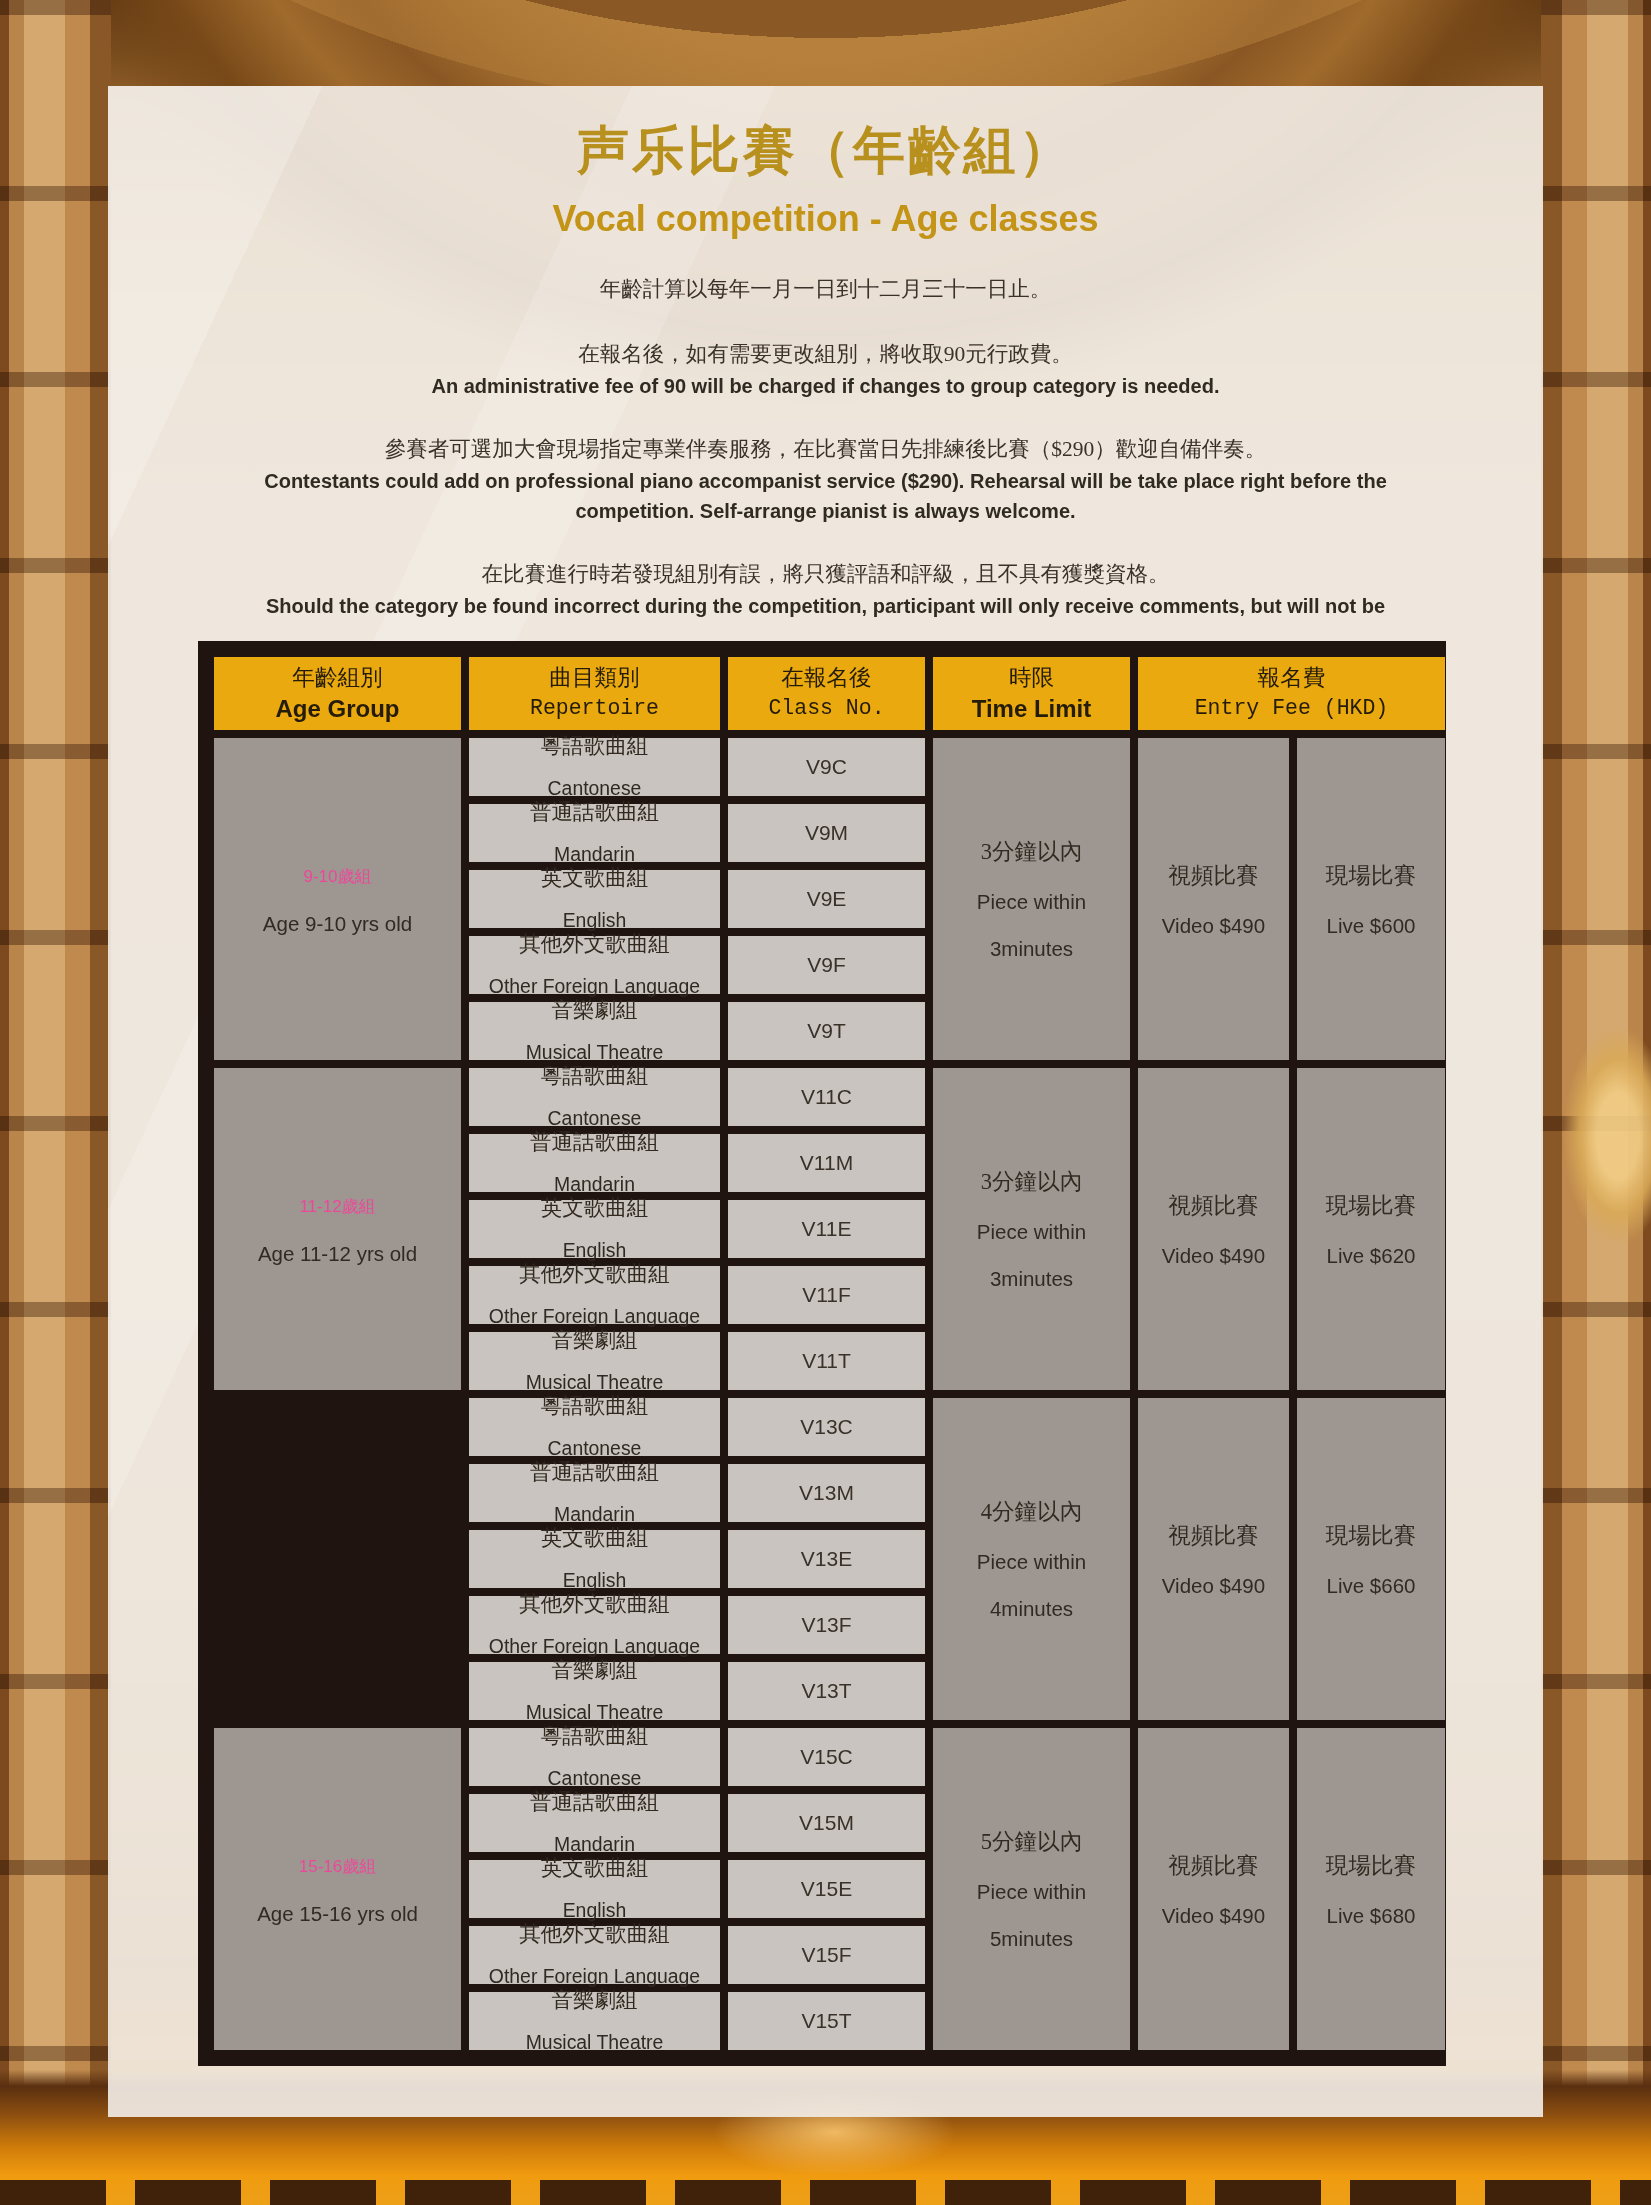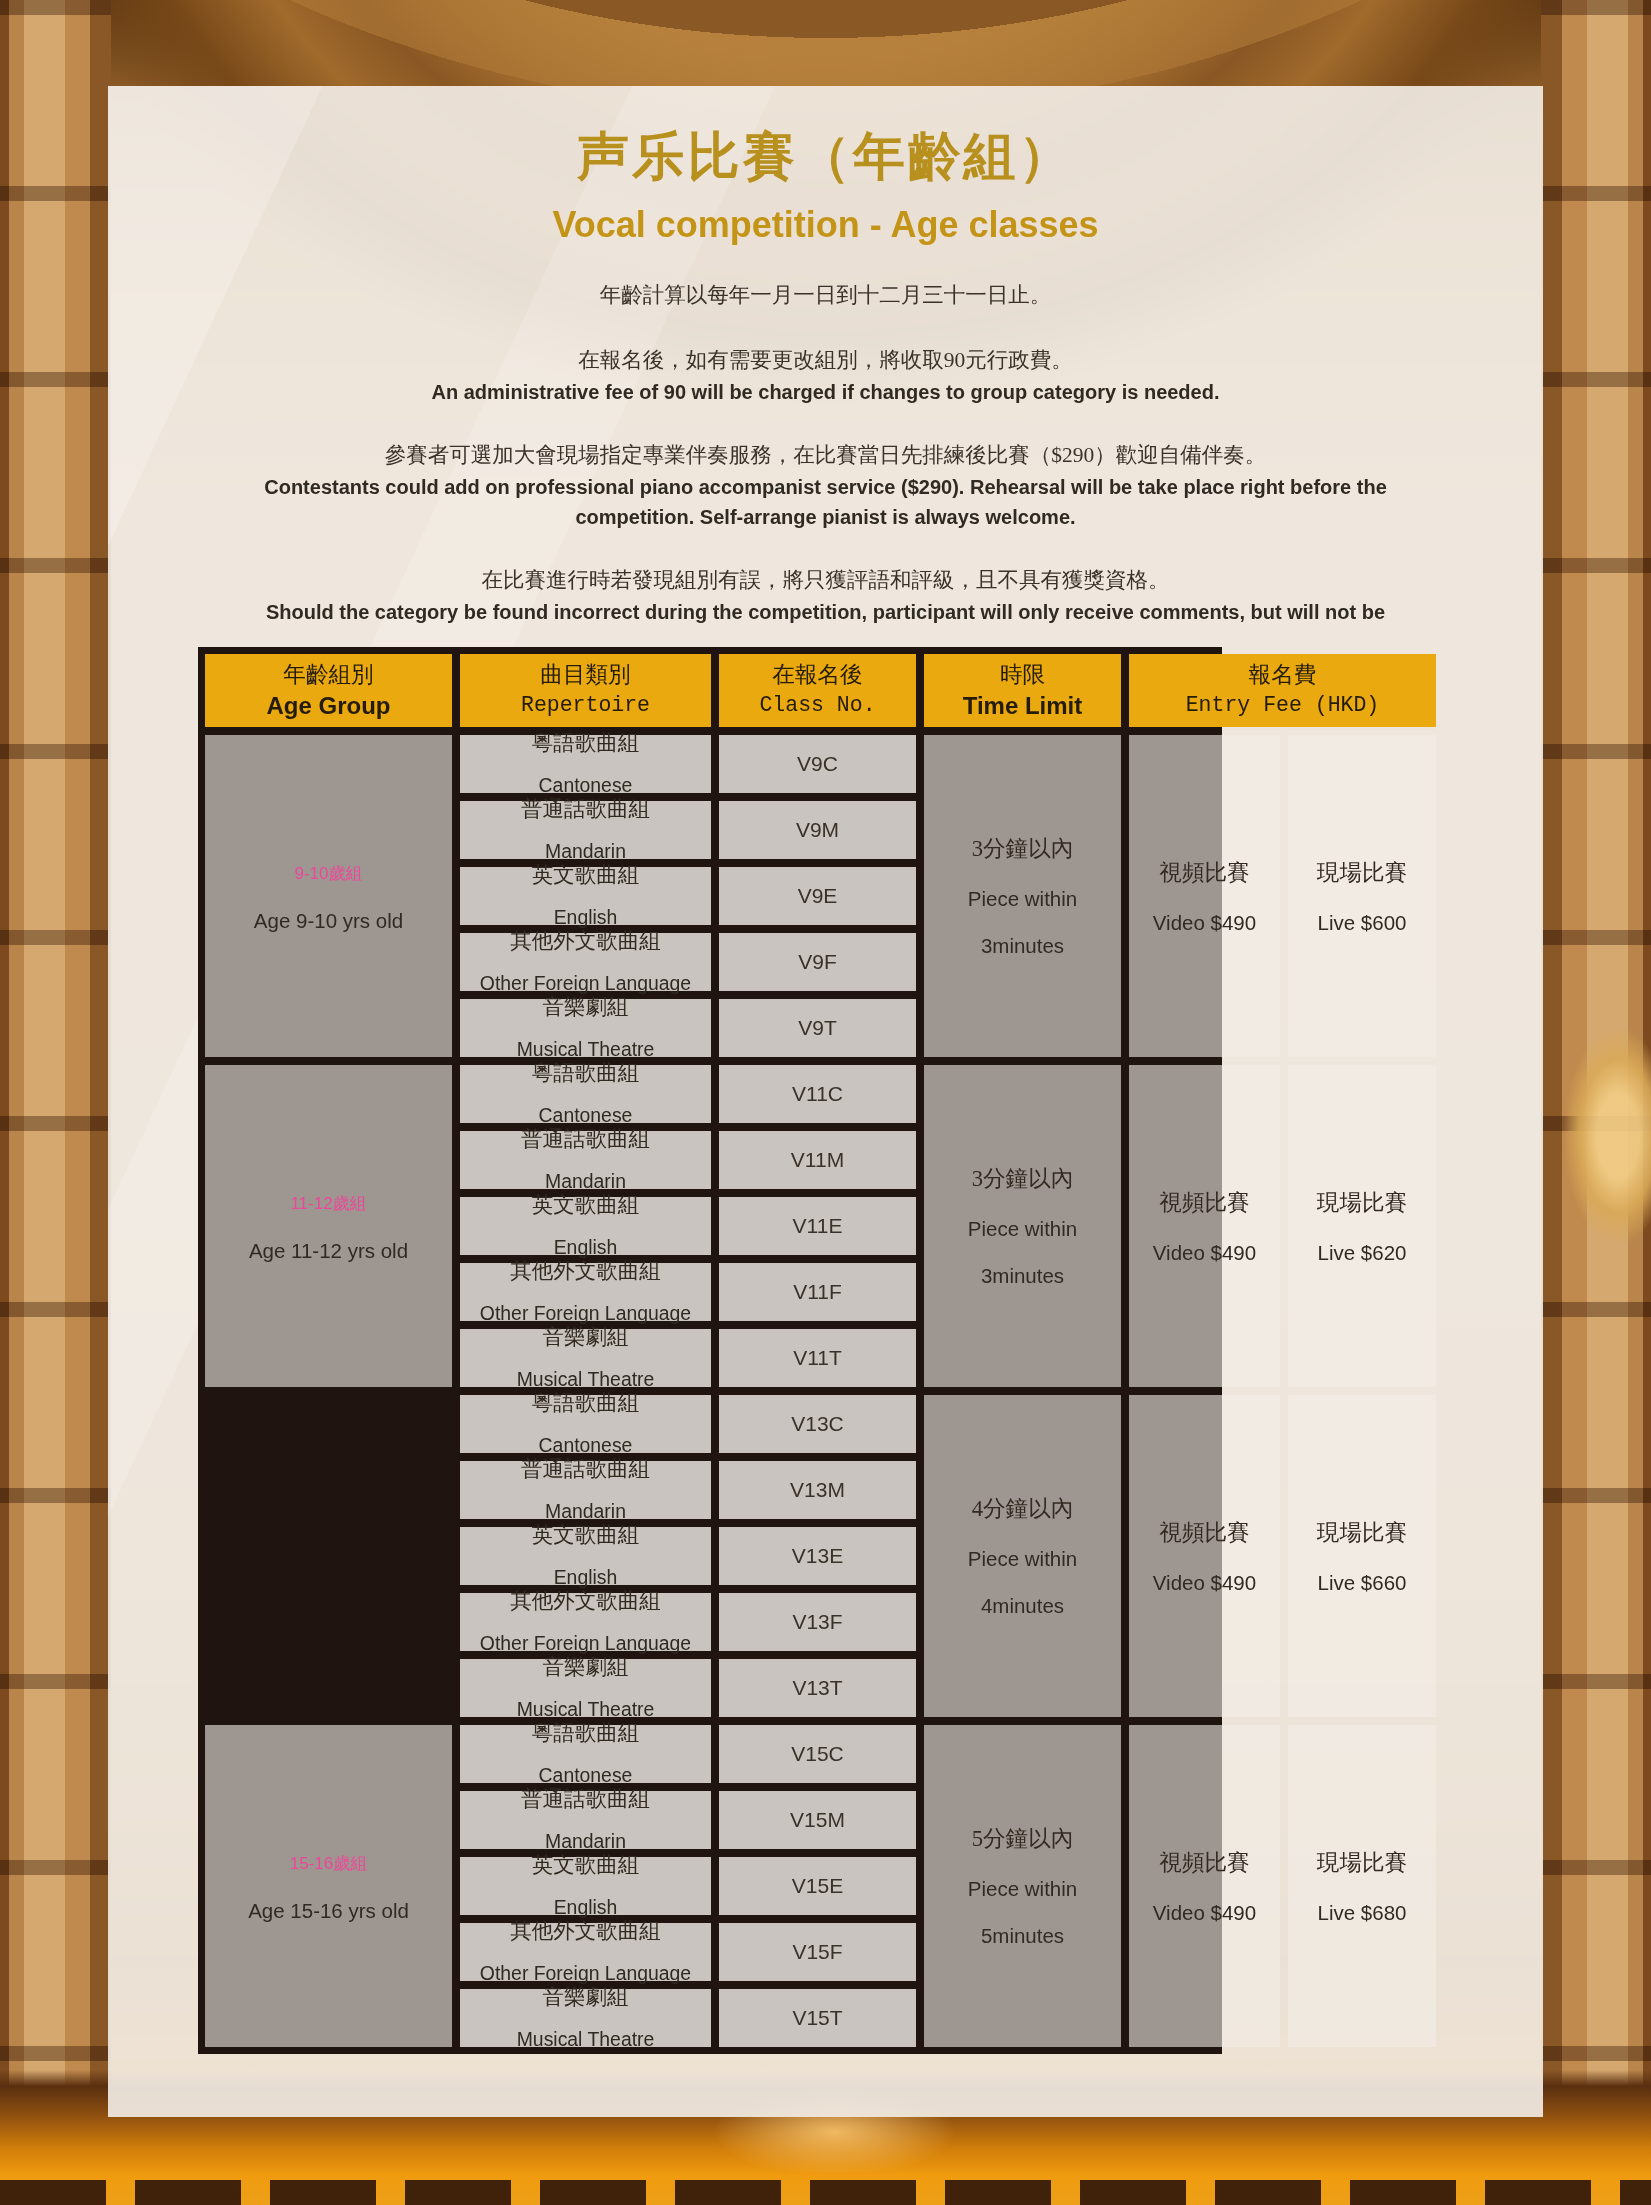--- a/index.html
+++ b/index.html
@@ -43,28 +43,28 @@
   .bg-tiles{position:absolute;left:0;right:0;bottom:0;height:25px;
     background:repeating-linear-gradient(90deg,#40220a 0 106px, rgba(64,34,10,0) 106px 135px);}
   
   .panel{position:absolute;left:108px;top:86px;width:1435px;height:2031px;
     background:
       linear-gradient(115deg, rgba(255,255,255,.22) 0 9%, rgba(255,255,255,0) 9% 22%,
         rgba(255,255,255,.16) 22% 28%, rgba(255,255,255,0) 28%),
       rgba(240,233,226,0.93);
     box-sizing:border-box;padding-top:31px;text-align:center;color:#332c24;}
   .title-zh{font-family:"Liberation Serif","DejaVu Serif",serif;font-weight:700;
-    font-size:52px;line-height:59px;letter-spacing:3.2px;margin:10px;color:#b8901d;}
+    font-size:52px;line-height:59px;letter-spacing:3.2px;margin:4px;color:#b8901d;}
   .title-en{font-size:36px;line-height:41px;font-weight:700;margin:18.3px 0 0 0;color:#c49417;}
   .para{margin-top:32px;}
   .para:first-of-type{margin-top:34px;}
   .p-zh{font-family:"Liberation Serif","DejaVu Serif",serif;font-size:21.5px;line-height:33px;color:#3a3128;}
   .p-en{font-size:20px;line-height:30px;font-weight:600;color:#2f2a22;white-space:nowrap;}
   
-  .tbl{box-sizing:border-box;margin:19.4px 0 0 90px;width:1024px;background:#1f1410;padding:7px;text-align:center;}
+  .tbl{box-sizing:border-box;margin:19.4px 0 0 90px;width:1248px;background:#1f1410;padding:16px;text-align:center;}
   .tb-head{display:grid;grid-template-columns:247px 251px 197px 197px 307px;gap:8px;}
   .hcell{height:73px;background:#e9a90f;display:flex;flex-direction:column;justify-content:center;align-items:center;color:#241b08;}
   .h-zh{font-family:"Liberation Serif","DejaVu Serif",serif;font-size:22.6px;line-height:31px;}
   .h-en-sans{font-size:24px;line-height:32px;font-weight:600;}
   .h-en-mono{font-family:"Liberation Mono","DejaVu Sans Mono",monospace;font-size:21.5px;line-height:31px;}
   .tb-body{display:grid;grid-template-columns:247px 251px 197px 197px 151px 148px;
     grid-auto-rows:58px;gap:8px;margin-top:8px;}
   .cell{background:rgba(250,246,241,0.78);display:flex;flex-direction:column;justify-content:center;align-items:center;gap:16px;}
   .cell.merged{background:rgba(244,238,231,0.6);}
   .c-zh{font-family:"Liberation Serif","DejaVu Serif",serif;font-size:21.5px;line-height:28px;color:#322a20;}

